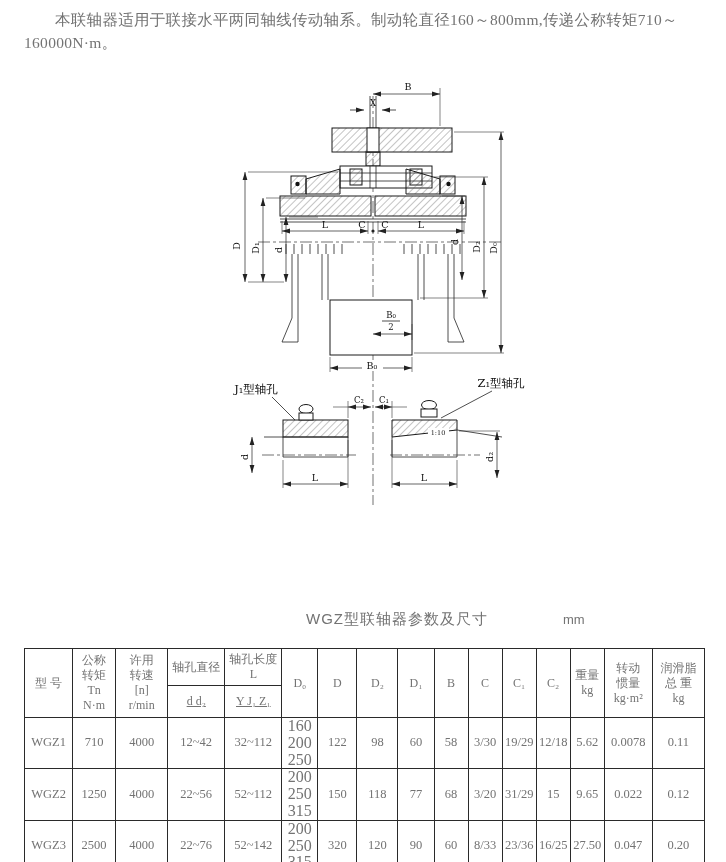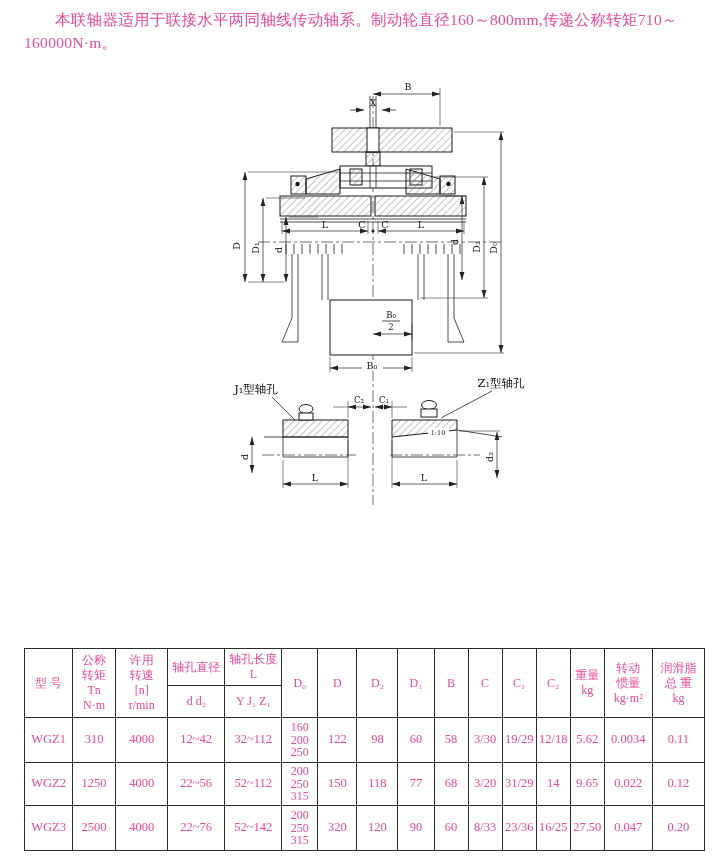--- a/index.html
+++ b/index.html
@@ -1,17 +1,17 @@
 <!DOCTYPE html>
 <html><head>
 <meta charset="utf-8">
 <style>
   html,body{margin:0;padding:0;background:#fff;}
   .page{position:relative;width:726px;height:862px;background:#fff;overflow:hidden;
-        font-family:"Liberation Serif","DejaVu Serif",serif;color:#ec4899;}
+        font-family:"Liberation Serif","DejaVu Serif",serif;color:#737373;}
   .intro{position:absolute;left:24px;right:22px;top:8px;font-size:15.5px;line-height:23px;
          text-indent:2em;letter-spacing:.3px;}
   .drawing-svg{position:absolute;left:150px;top:78px;}
   .drawing-svg .thin{stroke:#222;stroke-width:.8;fill:none;}
   .drawing-svg .cl{stroke:#333;stroke-width:.7;fill:none;stroke-dasharray:12 3 3 3;}
   .drawing-svg .dim{stroke:#222;stroke-width:.7;fill:none;marker-start:url(#mas);marker-end:url(#mae);}
   .drawing-svg .ext{stroke:#333;stroke-width:.6;fill:none;}
   .drawing-svg .hatch{fill:url(#hp);stroke:#1a1a1a;stroke-width:1;}
   .drawing-svg .solid{fill:#fff;stroke:#1a1a1a;stroke-width:1;}
   .drawing-svg text{font-family:"DejaVu Serif",serif;fill:#111;text-anchor:middle;}
@@ -21,22 +21,22 @@
   .title-row{position:absolute;left:0;top:610px;width:726px;height:24px;}
   .tbl-title{position:absolute;left:306px;top:0;font-size:15px;letter-spacing:1px;
              font-family:"Liberation Sans",sans-serif;}
   .tbl-unit{position:absolute;left:563px;top:2px;font-size:13px;font-family:"Liberation Sans",sans-serif;}
   table.params{position:absolute;left:24px;top:648px;width:681px;border-collapse:collapse;
                table-layout:fixed;font-size:12.5px;text-align:center;
                border:1.5px solid #222;}
   table.params td,table.params th{border:1px solid #2a2a2a;padding:0;font-weight:normal;
                white-space:pre-line;line-height:1.25;vertical-align:middle;}
   table.params .hdr{font-size:12px;}
-  table.params .d0col{line-height:1.05;font-size:12px;margin-top:48px;}
-  tr.hr1 td{height:36px;} tr.hr2 td{height:31px;}
+  table.params .d0col{line-height:1.05;font-size:16px;margin-top:48px;}
+  tr.hr1 td{height:36px;} tr.hr2 td{height:31px;text-decoration:underline;}
   tr.dr1 td{height:44px;} tr.dr2 td{height:42px;} tr.dr3 td{height:44px;}
 </style>
 </head>
 <body>
 
 <div class="page">
 
   <div class="intro">本联轴器适用于联接水平两同轴线传动轴系。制动轮直径160～800mm,传递公称转矩710～160000N·m。</div>
 
   <svg class="drawing-svg" width="410" height="434" viewBox="150 78 410 434" xmlns="http://www.w3.org/2000/svg">
@@ -179,20 +179,24 @@
       <text class="lbl" transform="rotate(-90 493 457)" x="493" y="457">d₂</text>
 
       <path class="ext" d="M283 460 V488 M348 440 V488 M392 440 V488 M457 460 V488"></path>
       <path class="dim" d="M283 484 H348"></path>
       <path class="dim" d="M392 484 H457"></path>
       <text class="lbl" x="315" y="481">L</text>
       <text class="lbl" x="424" y="481">L</text>
     </g>
   </svg>
 
+  <div class="title-row">
+    <div class="tbl-title">WGZ型联轴器参数及尺寸</div>
+    <div class="tbl-unit">mm</div>
+  </div>
 
   <table class="params">
     <colgroup>
       <col style="width:48px">
         <col style="width:43px">
         <col style="width:52px">
         <col style="width:57px">
       <col style="width:57px">
         <col style="width:36px">
         <col style="width:39px">
@@ -236,54 +240,54 @@
       <td class="hdr" rowspan="2">润滑脂
 总 重
 kg</td>
     </tr>
     <tr class="hr2">
       <td class="hdr">d d₂</td>
       <td class="hdr">Y J₁ Z₁</td>
     </tr>
     <tr class="dr1">
       <td>WGZ1</td>
-      <td>310</td>
+      <td>710</td>
       <td>4000</td>
       <td>12~42</td>
       <td>32~112</td>
       <td class="d0col">160
 200
 250</td>
       <td>122</td>
       <td>98</td>
       <td>60</td>
       <td>58</td>
       <td>3/30</td>
       <td>19/29</td>
       <td>12/18</td>
       <td>5.62</td>
-      <td>0.0034</td>
+      <td>0.0078</td>
       <td>0.11</td>
     </tr>
     <tr class="dr2">
       <td>WGZ2</td>
       <td>1250</td>
       <td>4000</td>
       <td>22~56</td>
       <td>52~112</td>
       <td class="d0col">200
 250
 315</td>
       <td>150</td>
       <td>118</td>
       <td>77</td>
       <td>68</td>
       <td>3/20</td>
       <td>31/29</td>
-      <td>14</td>
+      <td>15</td>
       <td>9.65</td>
       <td>0.022</td>
       <td>0.12</td>
     </tr>
     <tr class="dr3">
       <td>WGZ3</td>
       <td>2500</td>
       <td>4000</td>
       <td>22~76</td>
       <td>52~142</td>

